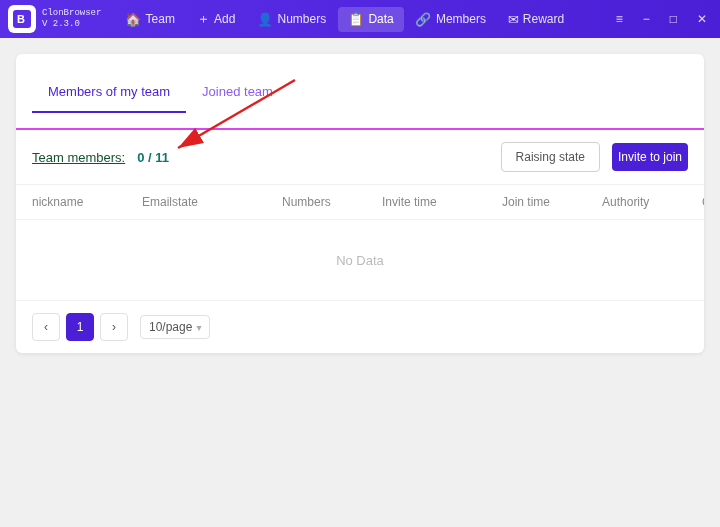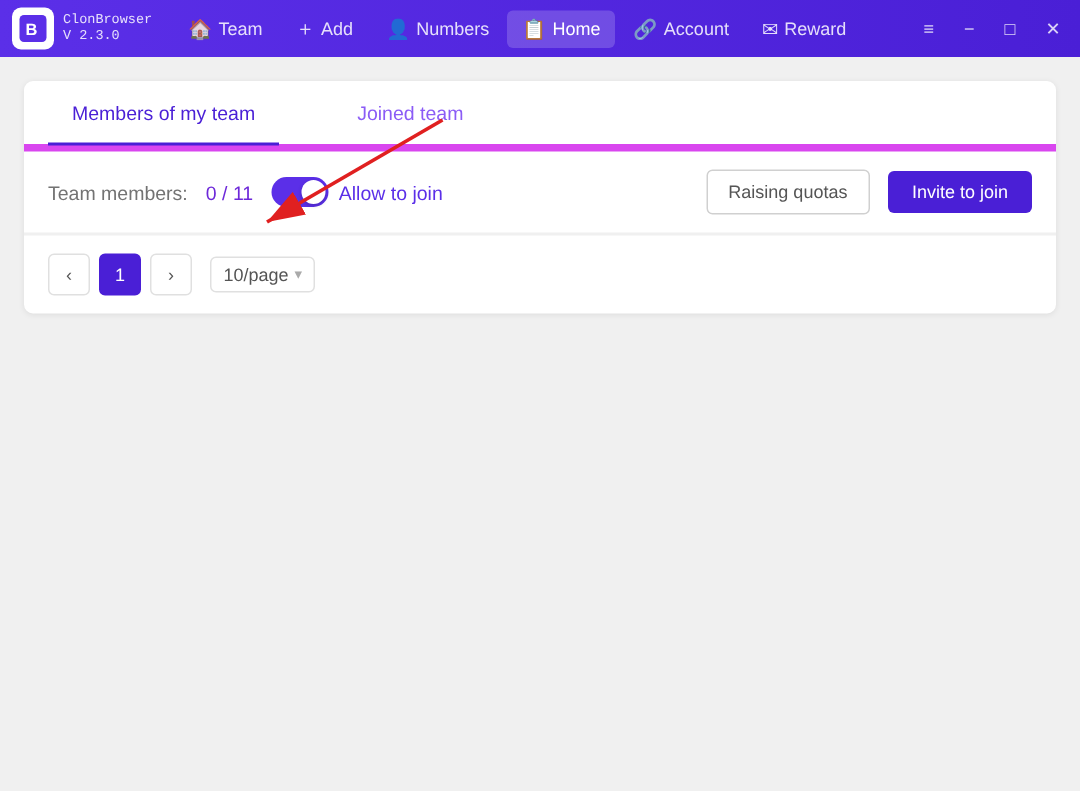--- a/index.html
+++ b/index.html
@@ -88,23 +88,22 @@
       width: 688px;
       background: #fff;
       border-radius: 6px;
       box-shadow: 0 1px 4px rgba(0,0,0,0.08);
       overflow: hidden;
     }
 
     
     .tabs {
       display: flex;
-      border-bottom: 5px solid #d946ef;
-      padding: 0 16px;
-      gap: 36px;
+      border-bottom: 2px solid #d946ef;
+      padding: 16px 16px;
     }
     .tab {
       padding: 14px 16px 12px;
       font-size: 13px;
       color: #8b5cf6;
       cursor: pointer;
       border-bottom: 2px solid transparent;
       margin-bottom: -1px;
     }
     .tab.active {
@@ -115,27 +114,28 @@
 
     
     .members-bar {
       display: flex;
       align-items: center;
       padding: 12px 16px;
       gap: 12px;
       border-bottom: 1px solid #f0f0f0;
     }
     .members-label {
-      color: #737373;
+      color: #14532d;
       font-size: 13px;
       white-space: nowrap;
+      text-decoration: underline;
     }
     .members-count {
-      color: #6d28d9;
-      font-weight: 400;
+      color: #0f766e;
+      font-weight: 700;
     }
 
     
     .toggle-wrap {
       display: flex; align-items: center; gap: 7px;
     }
     .toggle {
       width: 38px; height: 20px;
       background: #5b2fe8;
       border-radius: 10px;
@@ -164,21 +164,21 @@
       border: 1px solid #d0d0d0;
       background: #fff;
       border-radius: 4px;
       color: #555;
       font-size: 12px;
       cursor: pointer;
       white-space: nowrap;
     }
 
     .btn-invite {
-      padding: 7px 16px;
+      padding: 7px 6px;
       background: #4a1fd6;
       border: none;
       border-radius: 4px;
       color: #fff;
       font-size: 12px;
       cursor: pointer;
       white-space: nowrap;
     }
 
     
@@ -279,25 +279,25 @@
       <div class="nav-item">
         <span class="nav-icon">＋</span>
         <span>Add</span>
       </div>
       <div class="nav-item">
         <span class="nav-icon">👤</span>
         <span>Numbers</span>
       </div>
       <div class="nav-item active">
         <span class="nav-icon">📋</span>
-        <span>Home</span>
+        <span>Data</span>
       </div>
       <div class="nav-item">
         <span class="nav-icon">🔗</span>
-        <span>Account</span>
+        <span>Members</span>
       </div>
       <div class="nav-item">
         <span class="nav-icon">✉</span>
         <span>Reward</span>
       </div>
     </div>
 
     <div class="window-controls">
       <span class="window-control">≡</span>
       <span class="window-control">−</span>
@@ -313,34 +313,41 @@
         <div class="tab active">Members of my team</div>
         <div class="tab">Joined team</div>
       </div>
 
       <div class="members-bar">
         <span class="members-label">Team members:</span>
         <span class="members-count">
           <span>0</span>&nbsp;<span>/</span>&nbsp;<span>11</span>
         </span>
 
-        <div class="toggle-wrap">
-          <div class="toggle">
-            <div class="toggle-knob"></div>
-          </div>
-          <span class="toggle-label">Allow to join</span>
-        </div>
 
         <div class="spacer"></div>
 
-        <button class="btn-raising">Raising quotas</button>
+        <button class="btn-raising">Raising state</button>
         <button class="btn-invite">Invite to join</button>
       </div>
 
-
+      <div class="table-header">
+        <div class="th">nickname</div>
+        <div class="th">Email</div>
+        <div class="th">state</div>
+        <div class="th">Numbers</div>
+        <div class="th">Invite time</div>
+        <div class="th">Join time</div>
+        <div class="th">Authority</div>
+        <div class="th">Operating</div>
+      </div>
+
+      <div class="table-body">
+        <span class="no-data">No Data</span>
+      </div>
 
       <div class="pagination">
         <button class="page-btn">‹</button>
         <button class="page-btn active">1</button>
         <button class="page-btn">›</button>
         <div class="page-size-select">
           <span>10/page</span>
           <span style="font-size:10px; color:#aaa;">▾</span>
         </div>
       </div>

